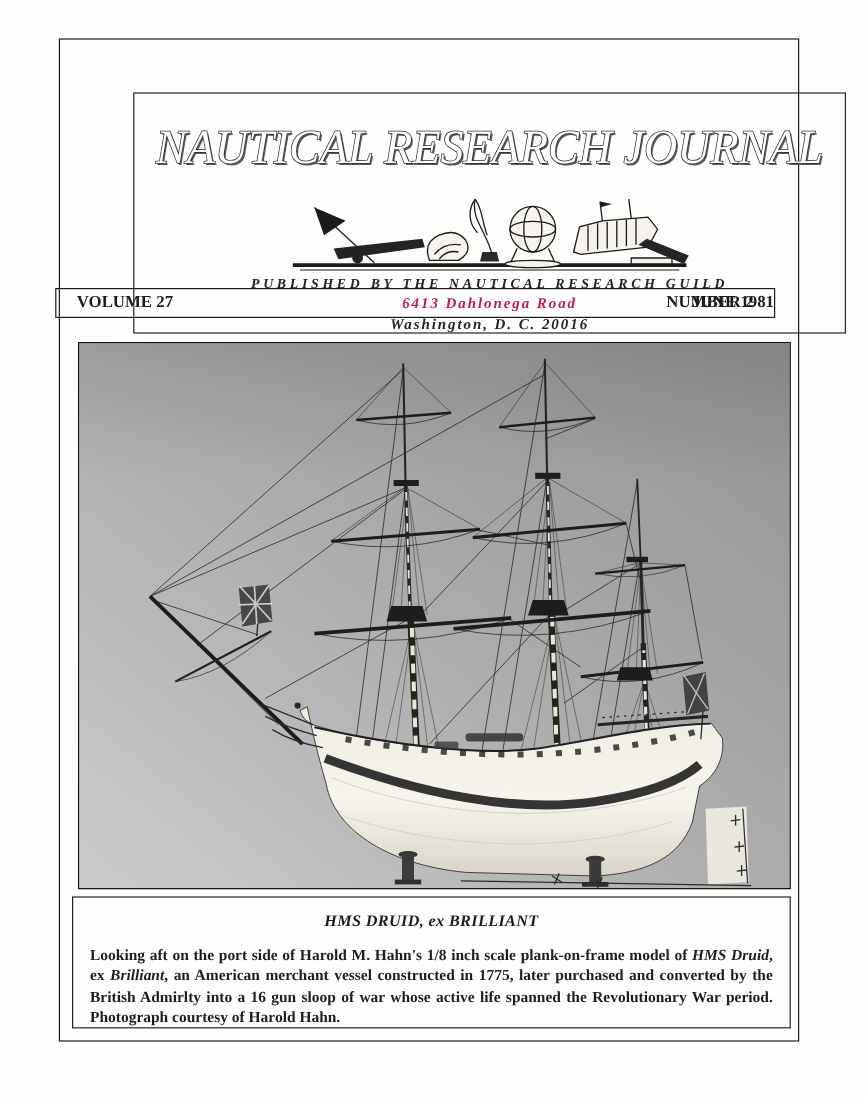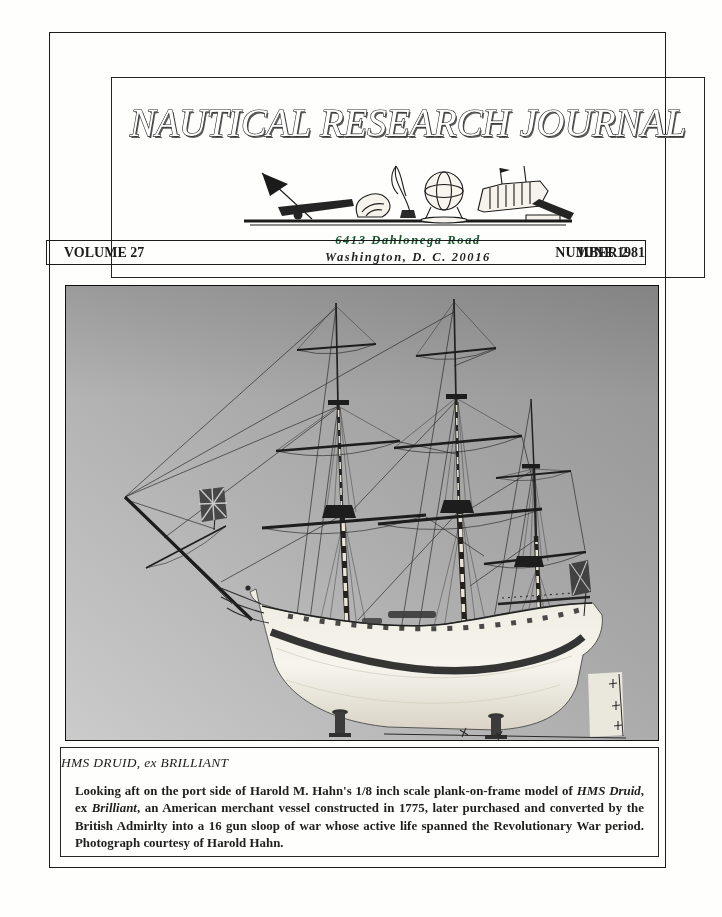--- a/index.html
+++ b/index.html
@@ -15,42 +15,42 @@
   .header-box{
     position:absolute;left:61px;top:44px;width:592px;height:199px;
     border:1.3px solid #242424;text-align:center;font-style:italic;
   }
   .title-svg{display:block;margin:8px auto 0 auto;}
   .emblem-svg{display:block;margin:0 auto;}
   .publisher-line{
     font-size:11.5px;letter-spacing:3.1px;font-weight:bold;color:#222;
     margin-top:1px;white-space:nowrap;
   }
-  .address-line1{font-size:12.5px;letter-spacing:1.6px;font-weight:bold;color:#14532d;margin-top:3px;}
+  .address-line1{font-size:12.5px;letter-spacing:1.6px;font-weight:bold;color:#be185d;margin-top:3px;}
   .address-line2{font-size:12.5px;letter-spacing:1.6px;font-weight:bold;color:#242424;margin-top:2px;}
   .issue-bar{
     position:absolute;left:58px;top:251px;width:600px;height:25px;
     border:1.6px solid #1b1b1b;display:flex;align-items:center;
     justify-content:space-between;padding:4px 17px;box-sizing:border-box;
     font-size:14px;font-weight:bold;
   }
   .issue-bar .center-label{position:absolute;left:0;right:0;text-align:right;}
   .issue-bar .right-label{z-index:1;}
   .photo-frame{
     position:absolute;left:65px;top:285px;width:592px;height:454px;
     border:1.6px solid #101010;background:#a8a8a8;
   }
   .photo-frame svg{display:block;}
   .caption-box{
     position:absolute;left:60px;top:747px;width:599px;height:110px;
     border:1.3px solid #242424;box-sizing:border-box;
   }
   .caption-title{
-    font-weight:normal;font-style:italic;font-size:13.5px;
-    letter-spacing:0.3px;margin-top:7px;
+    text-align:center;font-weight:bold;font-style:italic;font-size:13.5px;
+    letter-spacing:0.3px;margin-top:12px;
   }
   .caption-body{
     margin:12px 14px 0 14px;font-size:12.9px;line-height:17.3px;
     text-align:justify;color:#1e1e1e;font-weight:bold;
   }
 </style>
 </head>
 <body>
 
 <div class="page">
@@ -93,20 +93,21 @@
           <path d="M250,28 L250,49 M258,26 L258,48 M266,25 L266,47 M274,24 L274,46 M282,23 L282,45 M290,22 L290,44"></path>
           <line x1="262" y1="24" x2="260" y2="8"></line>
           <line x1="286" y1="22" x2="284" y2="6"></line>
           <polygon points="260,8 270,10 260,13" fill="#1b1b1b" stroke="none"></polygon>
 
           <polygon points="292,44 299,39 334,53 330,60" fill="#242424" stroke="none"></polygon>
           <path d="M286,55 h34 v5 h-34 Z" fill="#f5f3ec"></path>
         </g>
       </svg>
 
+      <div class="publisher-line">PUBLISHED BY THE NAUTICAL RESEARCH GUILD</div>
       <div class="address-line1">6413 Dahlonega Road</div>
       <div class="address-line2">Washington, D. C. 20016</div>
     </div>
 
     <div class="issue-bar" style="position:absolute;left:-4px;top:207px;width:600px;">
       <span style="z-index:1;">VOLUME 27</span>
       <span class="center-label">JUNE 1981</span>
       <span class="right-label">NUMBER 2</span>
     </div>
   </div>

